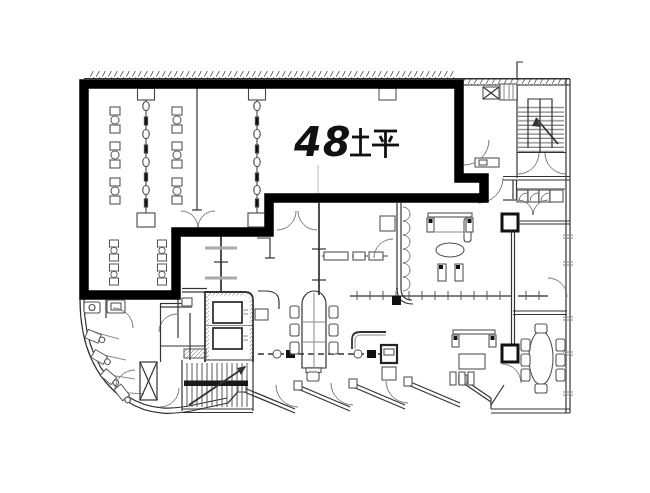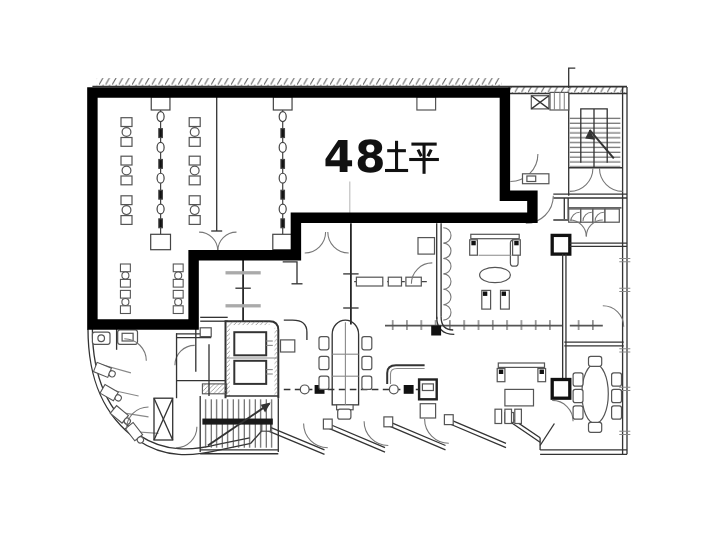--- a/index.html
+++ b/index.html
@@ -1,17 +1,17 @@
 <!DOCTYPE html>
 <html><head>
 <meta charset="utf-8">
 <style>
   html,body{margin:0;padding:0;background:#fff;}
   .stage{position:relative;width:574px;height:493px;background:#fff;overflow:hidden;
-         font-family:"DejaVu Sans","Liberation Sans",sans-serif;}
+         font-family:"DejaVu Sans","Liberation Sans",sans-serif;font-style:italic;}
   svg{display:block;}
   .thin{stroke:#333;fill:none;stroke-width:1.2;}
   .thin2{stroke:#333;fill:none;stroke-width:1.8;}
   .lt{stroke:#888;fill:none;stroke-width:1;}
   .arc{stroke:#777;fill:none;stroke-width:1;}
   .furn{stroke:#555;fill:#fff;stroke-width:1.1;}
 </style>
 </head>
 <body>
 

